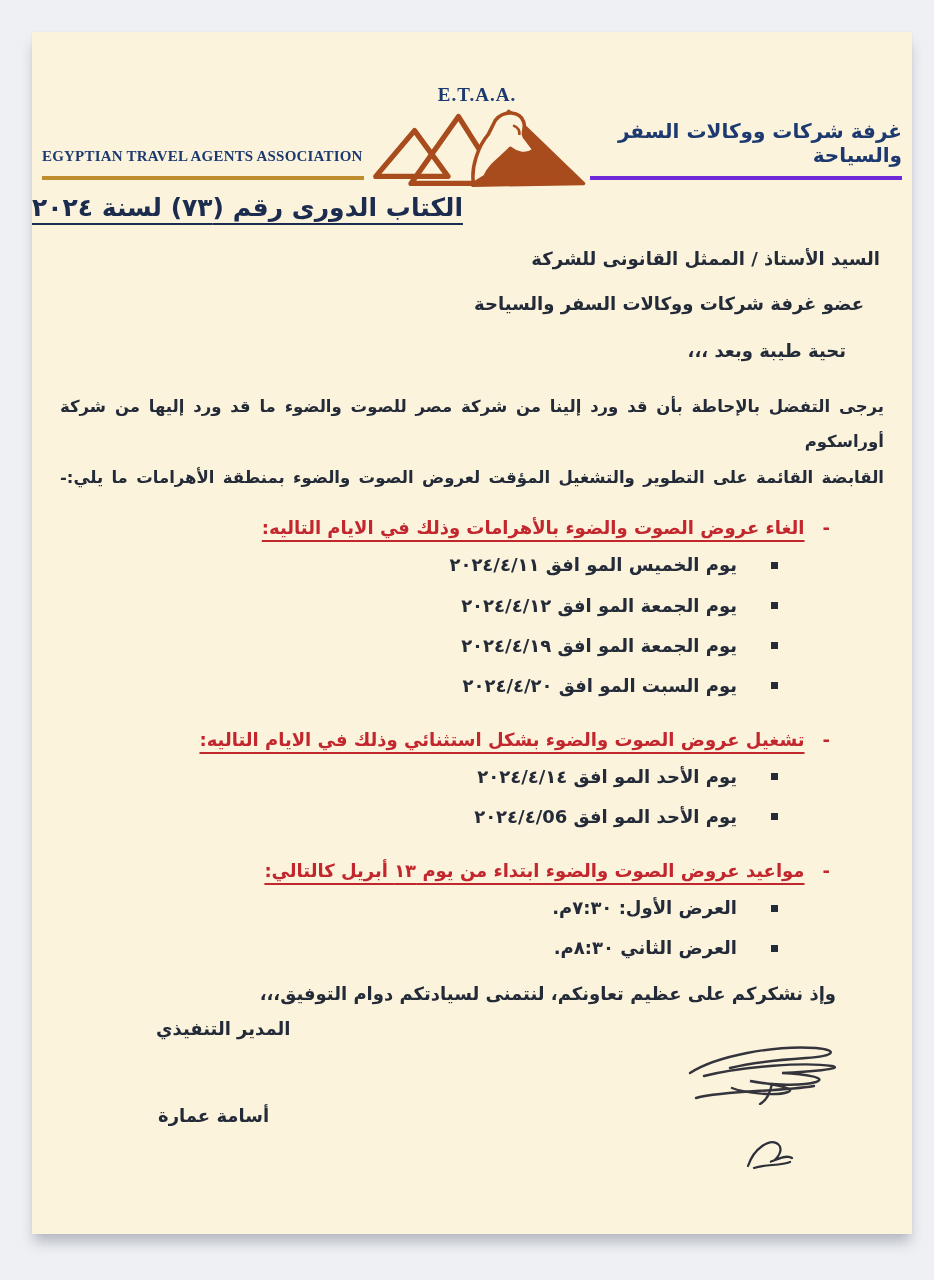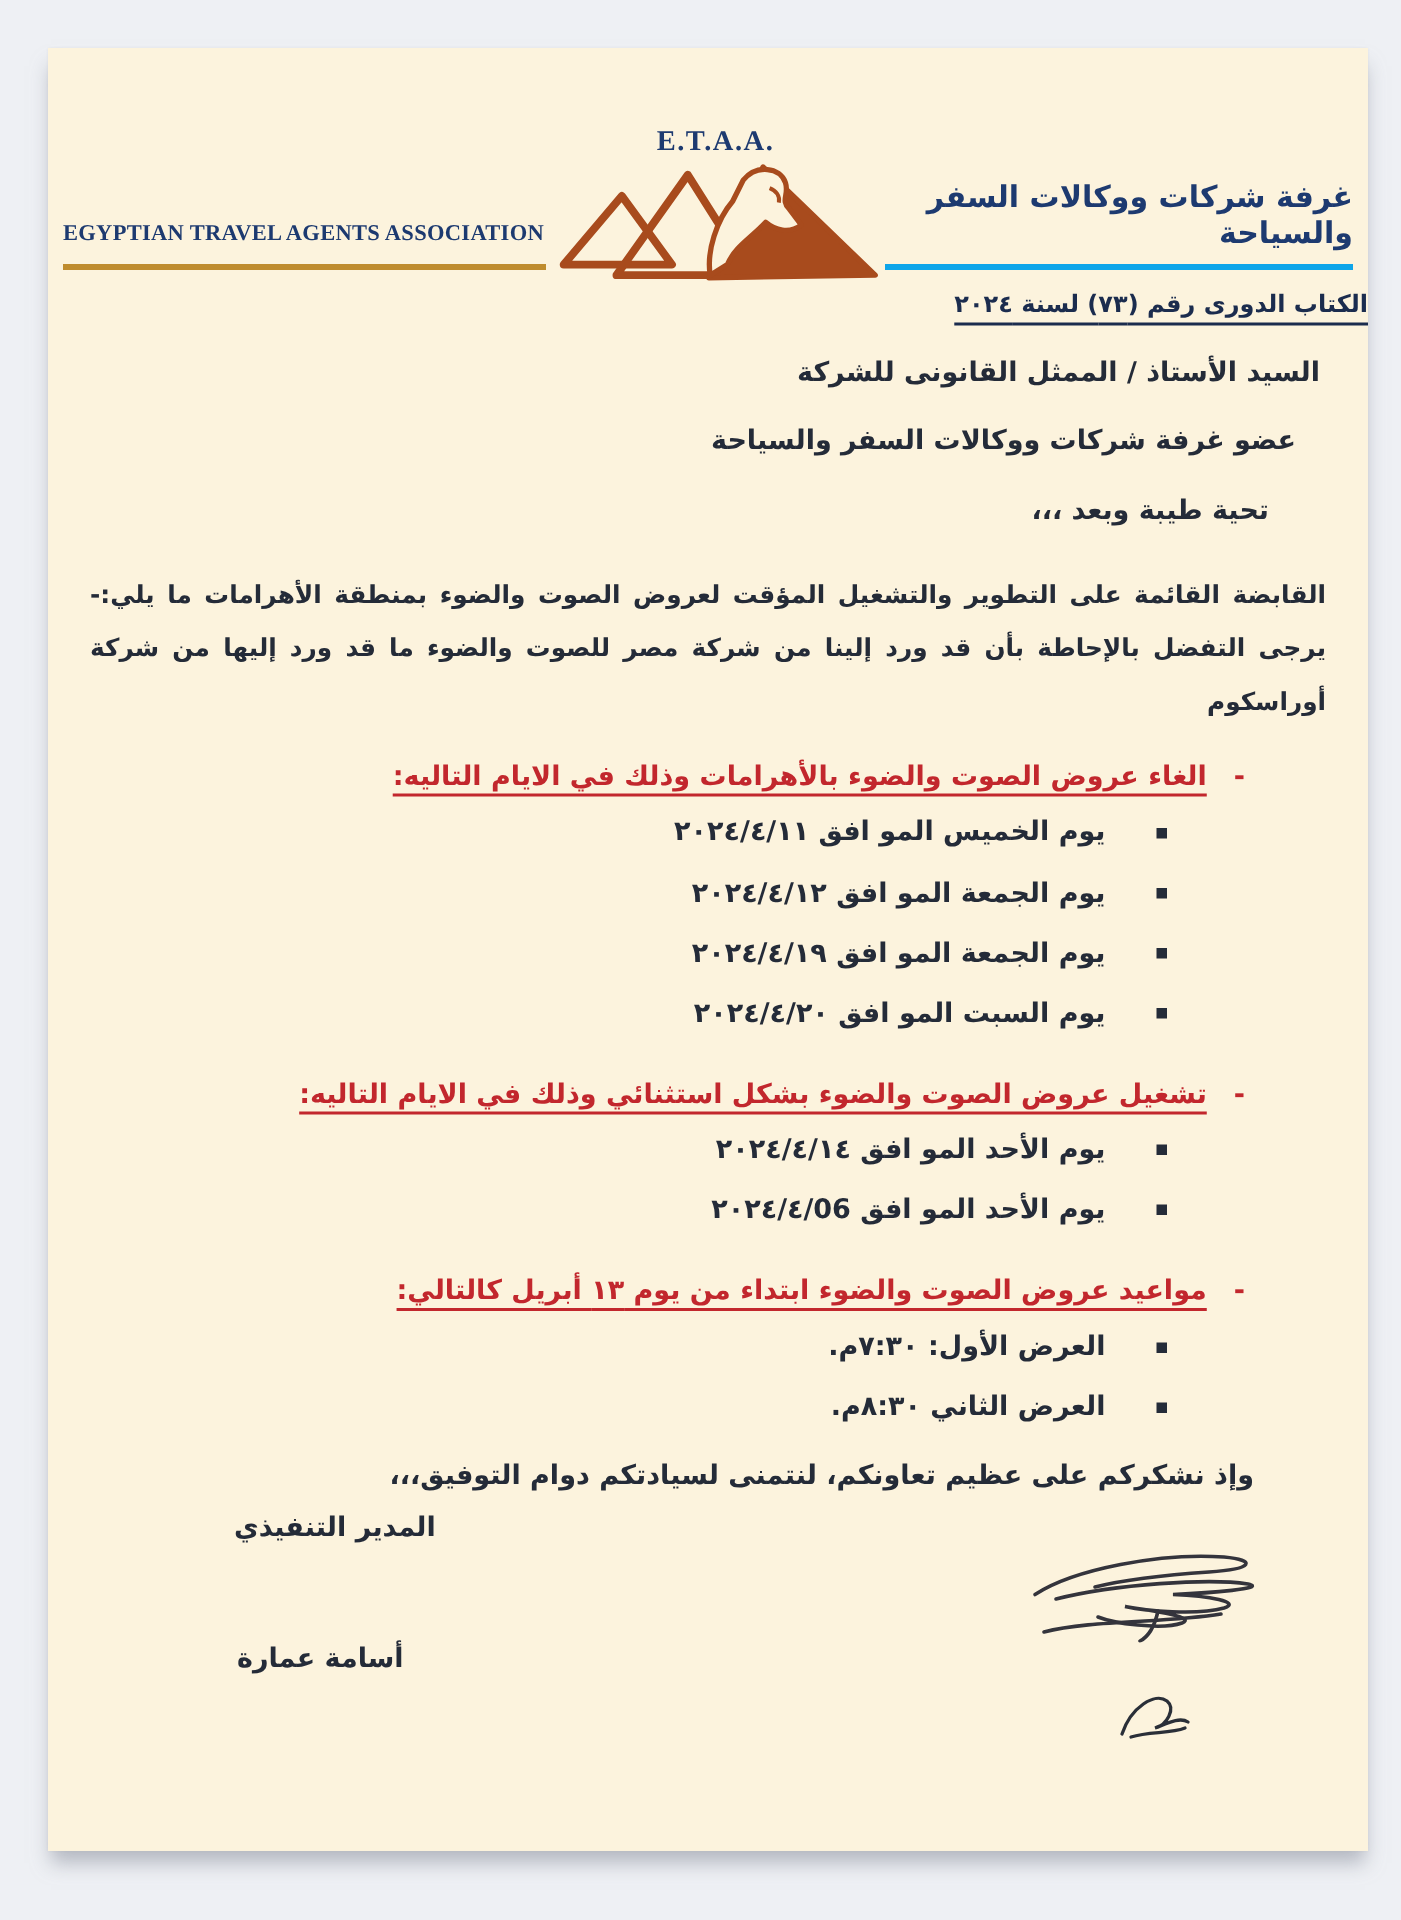--- a/index.html
+++ b/index.html
@@ -13,24 +13,24 @@
     background:#fcf3dd;
     box-shadow:0 10px 12px -2px rgba(150,155,168,.65), 0 0 2px rgba(0,0,0,.06);
     overflow:hidden;
   }
   
   .header{display:flex;align-items:flex-end;padding:34px 10px 0 10px;}
   .h-left{width:322px;border-bottom:4px solid #bf8c2e;padding-bottom:11px;}
   .org-en{font-family:"Liberation Serif",serif;font-weight:bold;font-size:15px;color:#1d3a70;letter-spacing:.2px;margin-top:12px;}
   .h-center{width:226px;text-align:center;position:relative;top:18px;}
   .acronym{font-family:"Liberation Serif",serif;font-weight:bold;font-size:19px;color:#1d3a70;letter-spacing:1px;}
-  .h-right{flex:1;border-bottom:4px solid #0ea5e9;padding-bottom:9px;direction:rtl;text-align:right;}
+  .h-right{flex:1;border-bottom:4px solid #6d28d9;padding-bottom:9px;direction:rtl;text-align:right;}
   .org-ar{font-weight:bold;font-size:20px;color:#1d3a70;}
   
-  .title{margin-top:13px;text-align:right;font-weight:bold;font-size:16px;color:#1b2c4e;}
+  .title{margin-top:13px;text-align:left;font-weight:bold;font-size:25px;color:#1b2c4e;}
   .title span{text-decoration:underline;text-underline-offset:7px;text-decoration-thickness:2px;}
   
   .body{direction:rtl;padding:0 28px;color:#242b38;font-weight:bold;font-size:18px;}
   .addr1{margin:26px 4px 0 0;}
   .addr2{margin:24px 20px 0 0;}
   .greet{margin:26px 38px 0 0;}
   .para{margin-top:28px;font-size:16.5px;line-height:2.15;}
   .para .stretch{text-align:justify;text-align-last:justify;}
   .sec{margin-top:22px;}
   .sec + .sec{margin-top:30px;}
@@ -74,22 +74,22 @@
   <div class="title">
     <span>الكتاب الدورى رقم (٧٣) لسنة ٢٠٢٤</span>
   </div>
 
   <div class="body">
     <div class="addr1">السيد الأستاذ / الممثل القانونى للشركة</div>
     <div class="addr2">عضو غرفة شركات ووكالات السفر والسياحة</div>
     <div class="greet">تحية طيبة وبعد ،،،</div>
 
     <div class="para">
+      <div class="stretch">يرجى التفضل بالإحاطة بأن قد ورد إلينا من شركة مصر للصوت والضوء ما قد ورد إليها من شركة أوراسكوم</div>
       <div class="stretch">القابضة القائمة على التطوير والتشغيل المؤقت لعروض الصوت والضوء بمنطقة الأهرامات ما يلي:-</div>
-      <div class="stretch">يرجى التفضل بالإحاطة بأن قد ورد إلينا من شركة مصر للصوت والضوء ما قد ورد إليها من شركة أوراسكوم</div>
     </div>
 
     <div class="sec">
       <div class="sec-head">
         <span>-</span>
         <span class="htxt">الغاء عروض الصوت والضوء بالأهرامات وذلك في الايام التاليه:</span>
       </div>
       <div class="item">
           <span class="bullet"></span>
           <span>يوم الخميس المو افق ٢٠٢٤/٤/١١</span>

